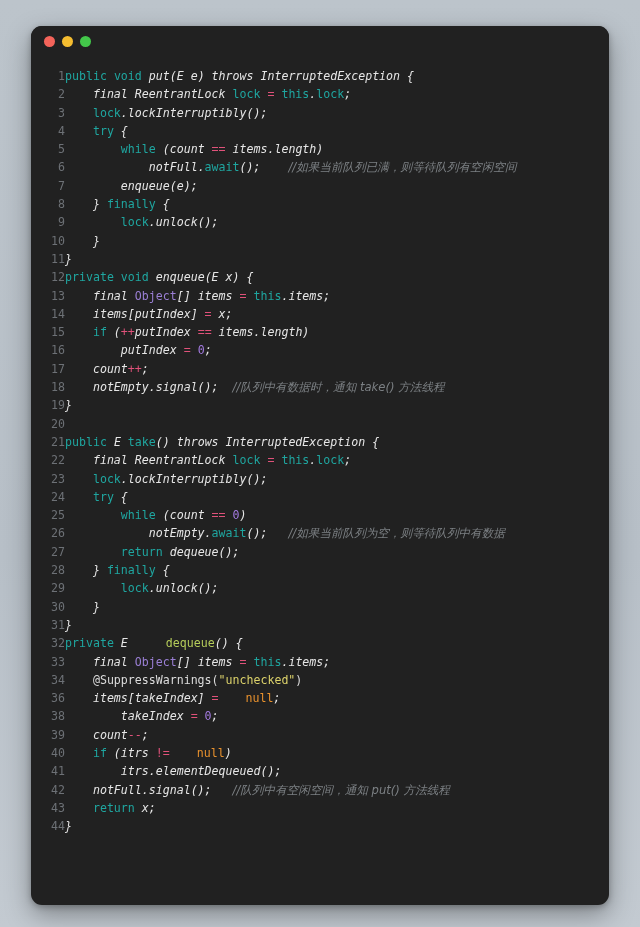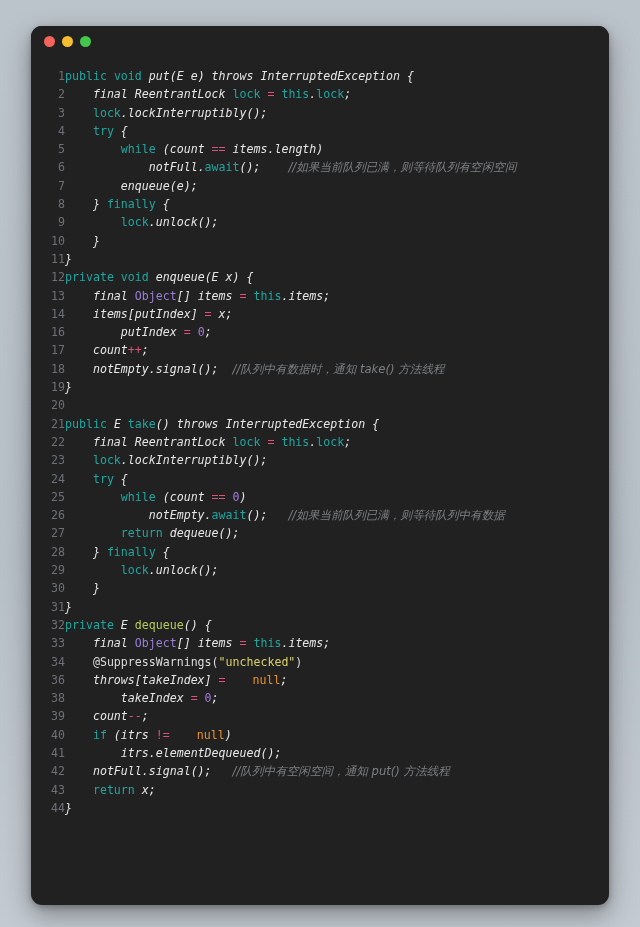--- a/index.html
+++ b/index.html
@@ -80,21 +80,21 @@
   td.src {
     color: #e3e3e3;
     font-style: italic;
     padding-right: 8px;
   }
   
   .kw   { color: #1fa6a0; font-style: normal; }
   .id   { color: #e6e6e6; }
   .fld  { color: #1fa6a0; font-style: normal; }
   .mth  { color: #1fa6a0; font-style: normal; text-align: center; }
-  .decl { color: #b5cc5a; font-style: normal; }
+  .decl { color: #b5cc5a; font-style: normal; margin-left: 31px; }
   .typ  { color: #9a7fd4; font-style: normal; }
   .op   { color: #e0527a; font-style: normal; }
   .num  { color: #a37ae0; font-style: normal; }
   .str  { color: #dbd16a; font-style: normal; }
   .lit  { color: #e8912d; font-style: normal; padding-left: 20px; }
   .ann  { color: #dcdcdc; font-style: normal; }
   .pun  { color: #e0e0e0; font-style: italic; }
   .cmt  { color: #7c8084; font-style: italic; }
   .cmt-cn { font-family: "DejaVu Sans", "Liberation Sans", sans-serif; font-style: italic; }
 </style>
@@ -178,20 +178,24 @@
         <tr>
           <td class="ln">13</td>
           <td class="src"><span class="id">    final </span><span class="typ">Object</span><span class="id">[] items </span><span class="op">=</span> <span class="kw">this</span><span class="id">.items;</span></td>
         </tr>
 
         <tr>
           <td class="ln">14</td>
           <td class="src"><span class="id">    items[putIndex] </span><span class="op">=</span><span class="id"> x;</span></td>
         </tr>
 
+        <tr>
+          <td class="ln">15</td>
+          <td class="src"><span class="pun">    </span><span class="kw">if</span><span class="id"> (</span><span class="op">++</span><span class="id">putIndex </span><span class="op">==</span><span class="id"> items.length)</span></td>
+        </tr>
 
         <tr>
           <td class="ln">16</td>
           <td class="src"><span class="id">        putIndex </span><span class="op">=</span> <span class="num">0</span><span class="id">;</span></td>
         </tr>
 
         <tr>
           <td class="ln">17</td>
           <td class="src"><span class="id">    count</span><span class="op">++</span><span class="id">;</span></td>
         </tr>
@@ -231,21 +235,21 @@
           <td class="src"><span class="pun">    </span><span class="kw">try</span> <span class="pun">{</span></td>
         </tr>
 
         <tr>
           <td class="ln">25</td>
           <td class="src"><span class="pun">        </span><span class="kw">while</span> <span class="id">(count </span><span class="op">==</span> <span class="num">0</span><span class="id">)</span></td>
         </tr>
 
         <tr>
           <td class="ln">26</td>
-          <td class="src"><span class="id">            notEmpty</span><span class="pun">.</span><span class="mth">await</span><span class="id">();</span><span class="pun">   </span><span class="cmt cmt-cn">//如果当前队列已满，则等待队列中有数据</span></td>
+          <td class="src"><span class="id">            notEmpty</span><span class="pun">.</span><span class="mth">await</span><span class="id">();</span><span class="pun">   </span><span class="cmt cmt-cn">//如果当前队列为空，则等待队列中有数据</span></td>
         </tr>
 
         <tr>
           <td class="ln">27</td>
           <td class="src"><span class="pun">        </span><span class="kw">return</span> <span class="id">dequeue();</span></td>
         </tr>
 
         <tr>
           <td class="ln">28</td>
           <td class="src"><span class="pun">    } </span><span class="kw">finally</span> <span class="pun">{</span></td>
@@ -277,21 +281,21 @@
         </tr>
 
         <tr>
           <td class="ln">34</td>
           <td class="src"><span class="ann">    @SuppressWarnings(</span><span class="str">"unchecked"</span><span class="ann">)</span></td>
         </tr>
 
 
         <tr>
           <td class="ln">36</td>
-          <td class="src"><span class="id">    throws[takeIndex] </span><span class="op">=</span> <span class="lit">null</span><span class="id">;</span></td>
+          <td class="src"><span class="id">    items[takeIndex] </span><span class="op">=</span> <span class="lit">null</span><span class="id">;</span></td>
         </tr>
 
 
         <tr>
           <td class="ln">38</td>
           <td class="src"><span class="id">        takeIndex </span><span class="op">=</span> <span class="num">0</span><span class="id">;</span></td>
         </tr>
 
         <tr>
           <td class="ln">39</td>

